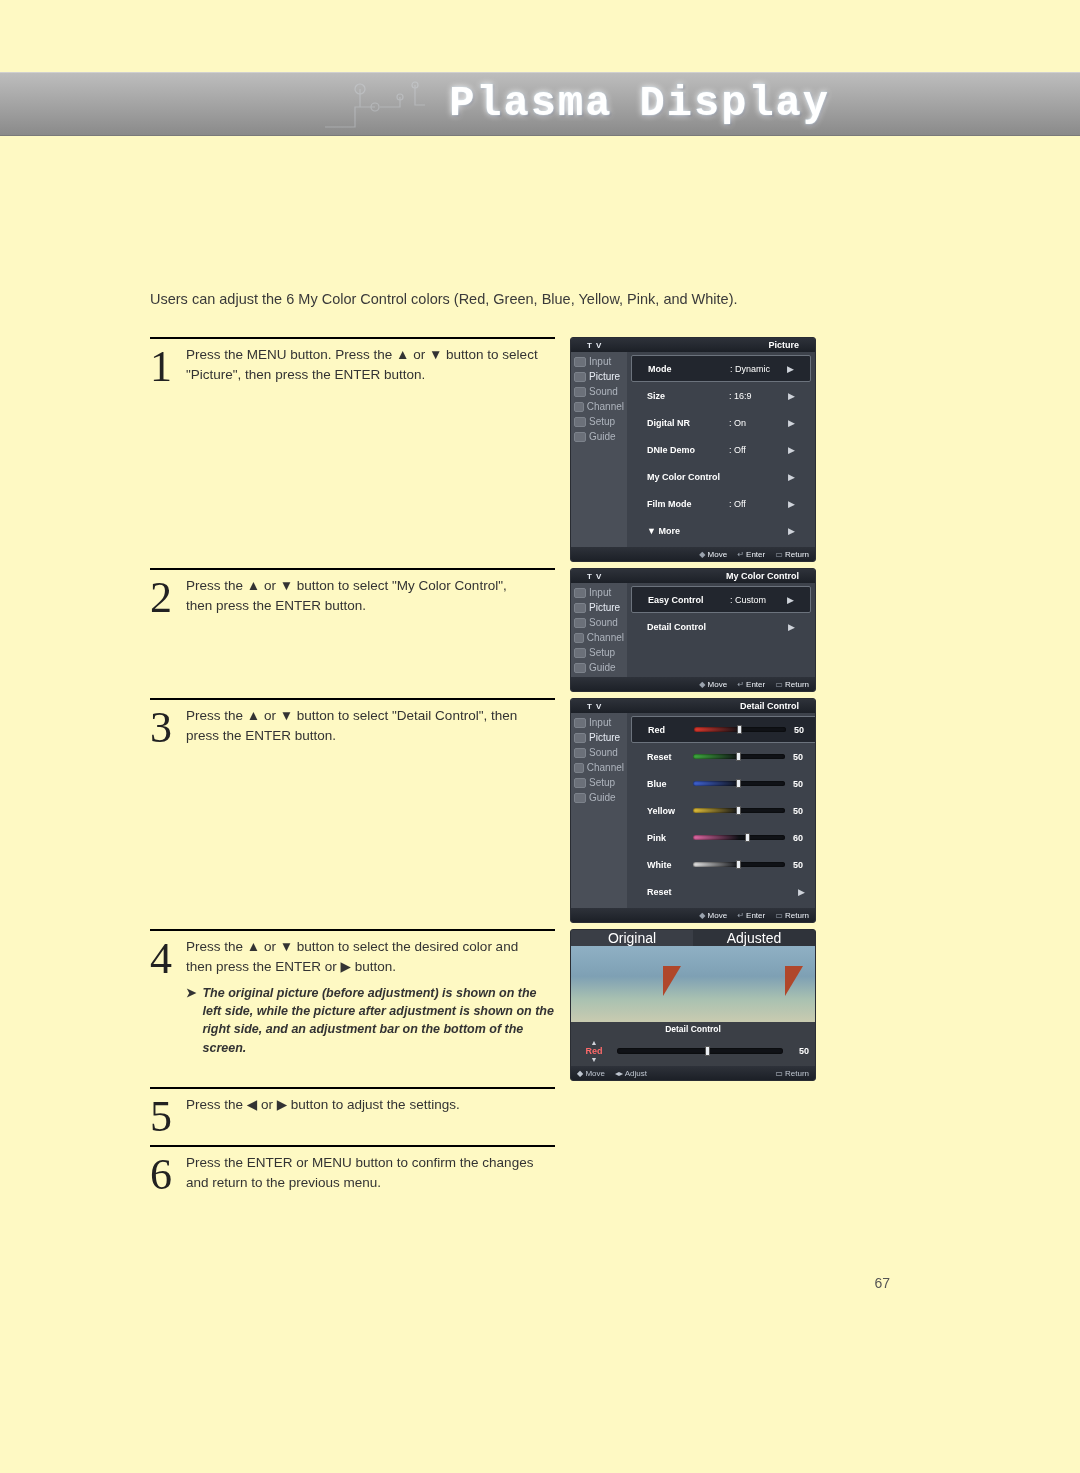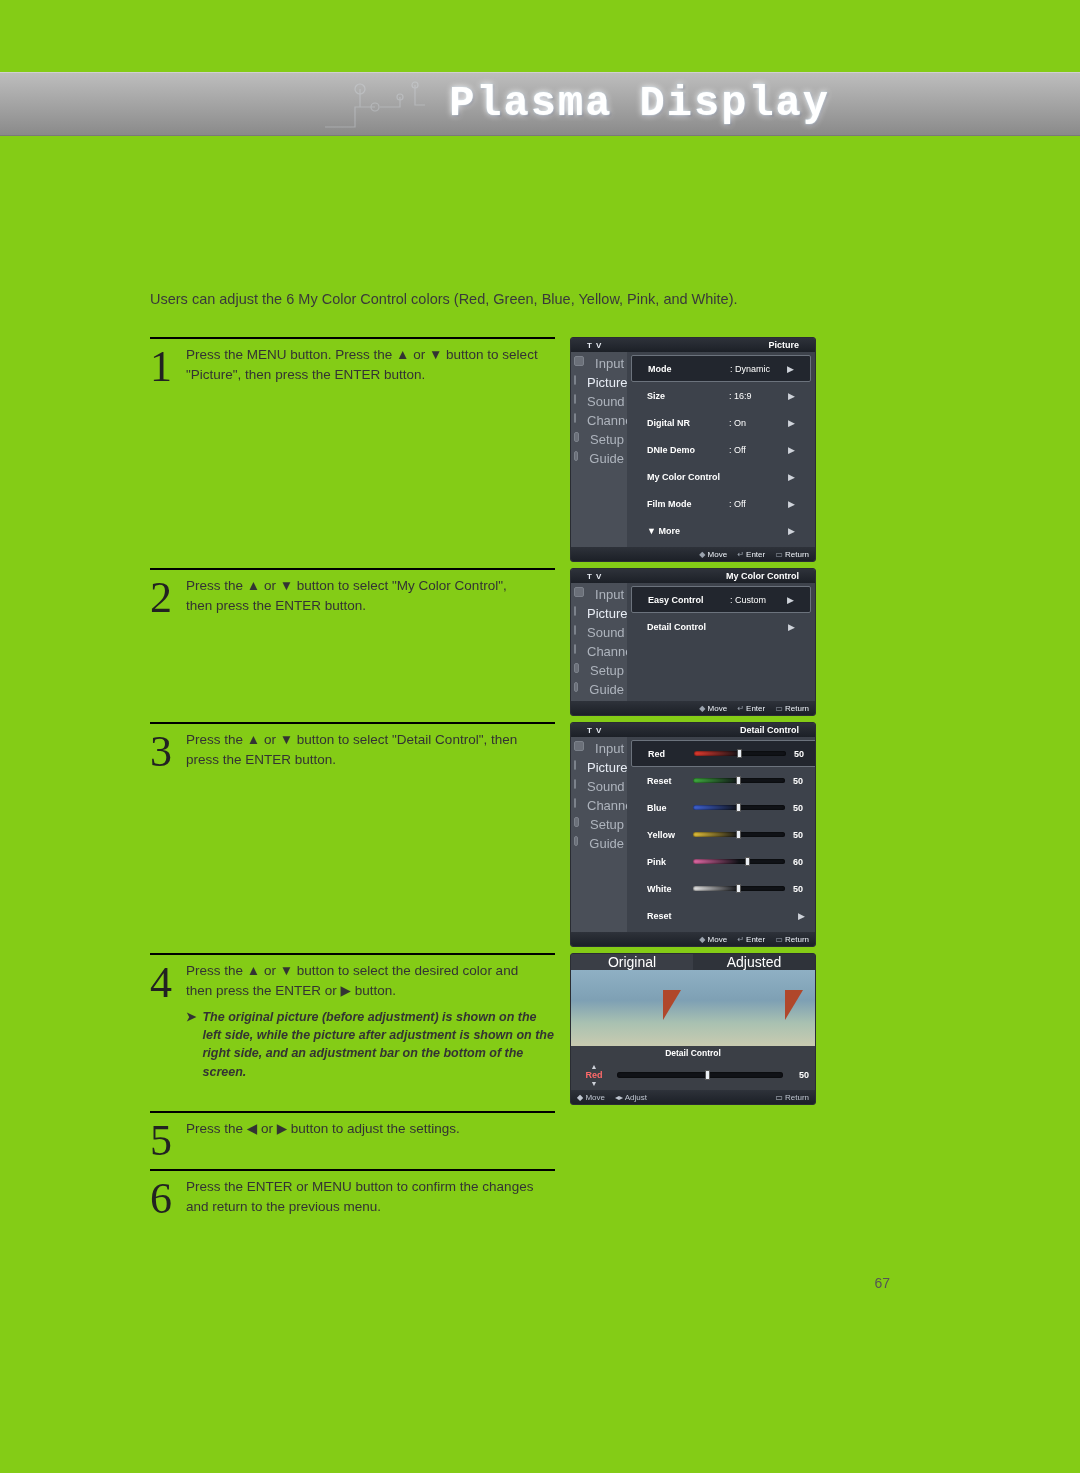--- a/index.html
+++ b/index.html
@@ -1,17 +1,17 @@
 <!DOCTYPE html>
 <html><head>
 <meta charset="utf-8">
 <style>
   * { box-sizing: border-box; margin: 0; padding: 0; }
   html, body { width: 1080px; background: #fff; font-family: Georgia, 'Times New Roman', serif; color: #333; }
-  .page { width: 1080px; height: 1473px; position: relative; background: #84cc16; }
+  .page { width: 1080px; height: 1473px; position: relative; background: #fef9c3; }
 
   
   .banner {
     position: absolute; left: 0; top: 72px; width: 1080px; height: 64px;
     background: linear-gradient(#bdbdbd 0%, #9f9f9f 60%, #8a8a8a 100%);
     border-top: 1px solid #d0d0d0; border-bottom: 1px solid #7a7a7a;
     display: flex; align-items: center; justify-content: flex-end; padding-right: 250px;
   }
   .banner .deco {
     position: absolute; left: 320px; top: 4px; width: 120px; height: 56px; opacity: .35;
@@ -38,21 +38,21 @@
   .osd {
     width: 246px; background: #3b3f46; border: 1px solid #2a2d33; border-radius: 3px;
     font-family: Arial, Helvetica, sans-serif; color: #cfd3da; font-size: 9px;
     overflow: hidden; box-shadow: inset 0 0 0 1px #555b64;
   }
   .osd .titlebar { display:flex; background: linear-gradient(#2e323a,#1c2027); height: 14px; align-items:center; padding: 0 16px; }
   .osd .titlebar .tl { font-size: 8px; letter-spacing: 1px; font-weight: bold; color:#e9edf4; }
   .osd .titlebar .tr { margin-left:auto; font-size: 9px; font-weight: bold; color:#fff; }
   .osd .body { display:flex; }
   .osd .side { width: 56px; background:#4a4f58; padding: 2px 0; }
-  .osd .side .sitem { display:flex; align-items:flex-start; gap:11px; padding:2px 3px; font-size:13px; color:#aeb4bd; }
+  .osd .side .sitem { display:flex; align-items:center; gap:3px; padding:2px 3px; font-size:10px; color:#aeb4bd; }
   .osd .side .sitem.active { color:#e8edf5; }
   .sicon { width:12px; height:10px; border:1px solid #7c828b; border-radius:2px; background:#6b7079; }
   .osd .main { flex:1; background:#3d424b; padding:3px 4px; }
   .mrow { display:flex; align-items:center; height: 27px; padding: 0 16px; }
   .mrow.sel { background:#22262e; border:1px solid #6c737d; border-radius:2px; }
   .mlabel { flex: 0 0 auto; width: 82px; font-weight: bold; color:#fff; font-size:9px; }
   .mval   { flex: 1; text-align:left; color:#fff; font-size:9px; }
   .mar    { width:10px; text-align:right; color:#cfd3da; }
   .osd .foot { background: linear-gradient(#2e323a,#1c2027); height: 14px; display:flex; align-items:center; justify-content:flex-end; gap:10px; padding: 0 6px; font-size:8px; color:#bfc6d0; }
   .foot .k { color:#9aa2ad; }

